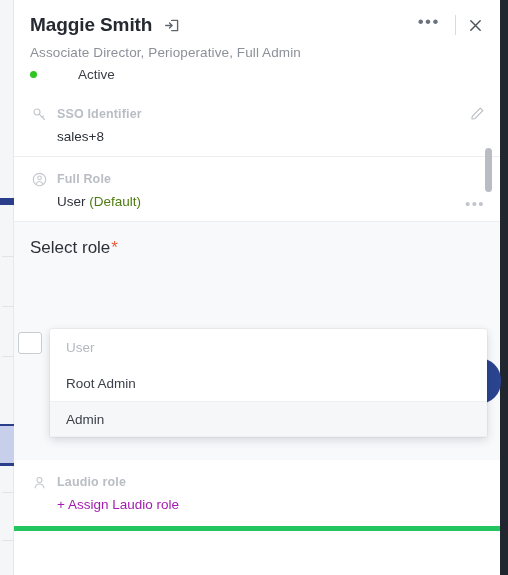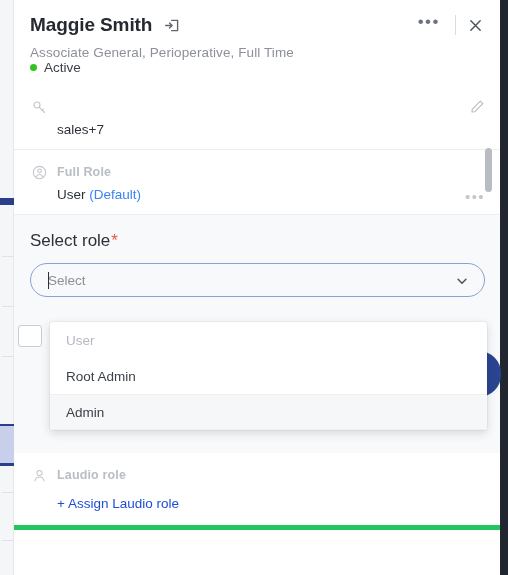--- a/index.html
+++ b/index.html
@@ -53,21 +53,21 @@
   }
   .dots-btn {
     color:#6b7280; font-size:17px; line-height:10px; letter-spacing:1.5px;
     padding:2px 5px 8px 5px; cursor:pointer;
   }
   .vdiv { width:1px; height:20px; background:#d9dbe0; }
   .close-btn { color:#4b5158; display:flex; align-items:center; cursor:pointer; padding:2px; }
   .subtitle {
     margin-top:9px; font-size:13.5px; color:#8c9099; letter-spacing:0.1px;
   }
-  .status-row { display:flex; align-items:center; }
+  .status-row { margin-top:7px; display:flex; align-items:center;gap:34px; }
   .status-dot {
     width:7px; height:7px; border-radius:50%; background:#2fc41f; margin-right:7px;
   }
   .status-text { font-size:13.5px; color:#3c4149; }
 
   
   .tabs {
     display:flex; align-items:flex-end; gap:0;
     border-bottom:1px solid #e4e5ea; background:#ffffff; padding:0 16px;
   }
@@ -84,21 +84,21 @@
     border-bottom:1px solid #eceef1;
   }
   .field-head { display:flex; align-items:center; }
   .field-icon { width:18px; height:18px; margin-right:9px; color:#c3c6cc; display:flex; align-items:center; justify-content:center; }
   .field-label {
     font-size:12.5px; font-weight:bold; color:#b9bdc4; letter-spacing:0.15px;
   }
   .field-value {
     margin-top:6px; margin-left:27px; font-size:13.5px; color:#2c3138;
   }
-  .field-value .muted { color:#3b82f6; }
+  .field-value .muted { color:#4d7c0f; }
   .row-pencil {
     position:absolute; right:16px; top:14px; color:#b6bac1; cursor:pointer;
   }
   .row-dots {
     position:absolute; right:16px; bottom:13px; color:#c3c6cc;
     font-size:15px; line-height:8px; letter-spacing:1.4px; cursor:pointer;
   }
 
   
   .select-section {
@@ -139,21 +139,21 @@
     position:absolute; right:0px; top:136px; width:44px; height:46px;
     background:#2a4490; border-radius:23px; z-index:10;
   }
 
   
   .laudio-row {
     position:relative; padding:13px 16px 14px 16px; background:#ffffff;
     border-bottom:5px solid #22c55e;
   }
   .link-action {
-    margin-top:12px; margin-left:27px; font-size:13.5px; color:#1d4ed8; cursor:pointer;
+    margin-top:6px; margin-left:27px; font-size:13.5px; color:#a21caf; cursor:pointer;
   }
   .tail-row { height:30px; background:#ffffff; position:relative; }
 </style>
 </head>
 <body>
 
 <div id="root">
 
   <div class="bg-left">
     <div class="bl-bar1"></div>
@@ -180,39 +180,40 @@
         <div class="header-actions">
           <div class="dots-btn">•••</div>
           <div class="vdiv"></div>
           <div class="close-btn">
             <svg width="15" height="15" viewBox="0 0 16 16" stroke="#4b5158" stroke-width="1.5" stroke-linecap="round">
               <path d="M3 3 13 13 M13 3 3 13"></path>
             </svg>
           </div>
         </div>
       </div>
-      <div class="subtitle">Associate General, Perioperative, Full Time</div>
+      <div class="subtitle">Associate Director, Perioperative, Full Admin</div>
       <div class="status-row">
         <span class="status-dot"></span>
         <span class="status-text">Active</span>
       </div>
     </div>
 
 
     <div class="field-row">
       <div class="field-head">
         <span class="field-icon">
           <svg width="15" height="15" viewBox="0 0 18 18" fill="none" stroke="#c3c6cc" stroke-width="1.4">
             <circle cx="6" cy="6" r="3.6"></circle>
             <path d="M8.6 8.6 15 15" stroke-linecap="round"></path>
             <path d="M12.4 12.4 13.8 11" stroke-linecap="round"></path>
           </svg>
         </span>
-      </div>
-      <div class="field-value">sales+7</div>
+        <span class="field-label">SSO Identifier</span>
+      </div>
+      <div class="field-value">sales+8</div>
       <span class="row-pencil">
         <svg width="15" height="15" viewBox="0 0 18 18" fill="none" stroke="#b6bac1" stroke-width="1.3">
           <path d="M12.4 2.6 15.4 5.6 5.6 15.4 2.4 15.6 2.6 12.4z" stroke-linejoin="round"></path>
         </svg>
       </span>
     </div>
 
     <div class="field-row">
       <div class="field-head">
         <span class="field-icon">
@@ -228,29 +229,20 @@
         <span>User</span><span class="muted"> (Default)</span>
       </div>
       <span class="row-dots">•••</span>
     </div>
 
     <div class="select-section">
       <div class="select-label">
         <span>Select role</span><span class="req">*</span>
       </div>
 
-      <div class="combo">
-        <span class="caret"></span>
-        <span class="combo-placeholder">Select</span>
-        <span class="chevron">
-          <svg width="14" height="14" viewBox="0 0 16 16" fill="none" stroke="#4b5158" stroke-width="1.7" stroke-linecap="round" stroke-linejoin="round">
-            <path d="M3.5 6 8 10.5 12.5 6"></path>
-          </svg>
-        </span>
-      </div>
 
       <div class="hidden-checkbox"></div>
       <div class="hidden-button"></div>
 
       <div class="dropdown">
         <div class="dd-opt disabled">User</div>
         <div class="dd-opt">Root Admin</div>
         <div class="dd-opt highlight">Admin</div>
       </div>
     </div>

